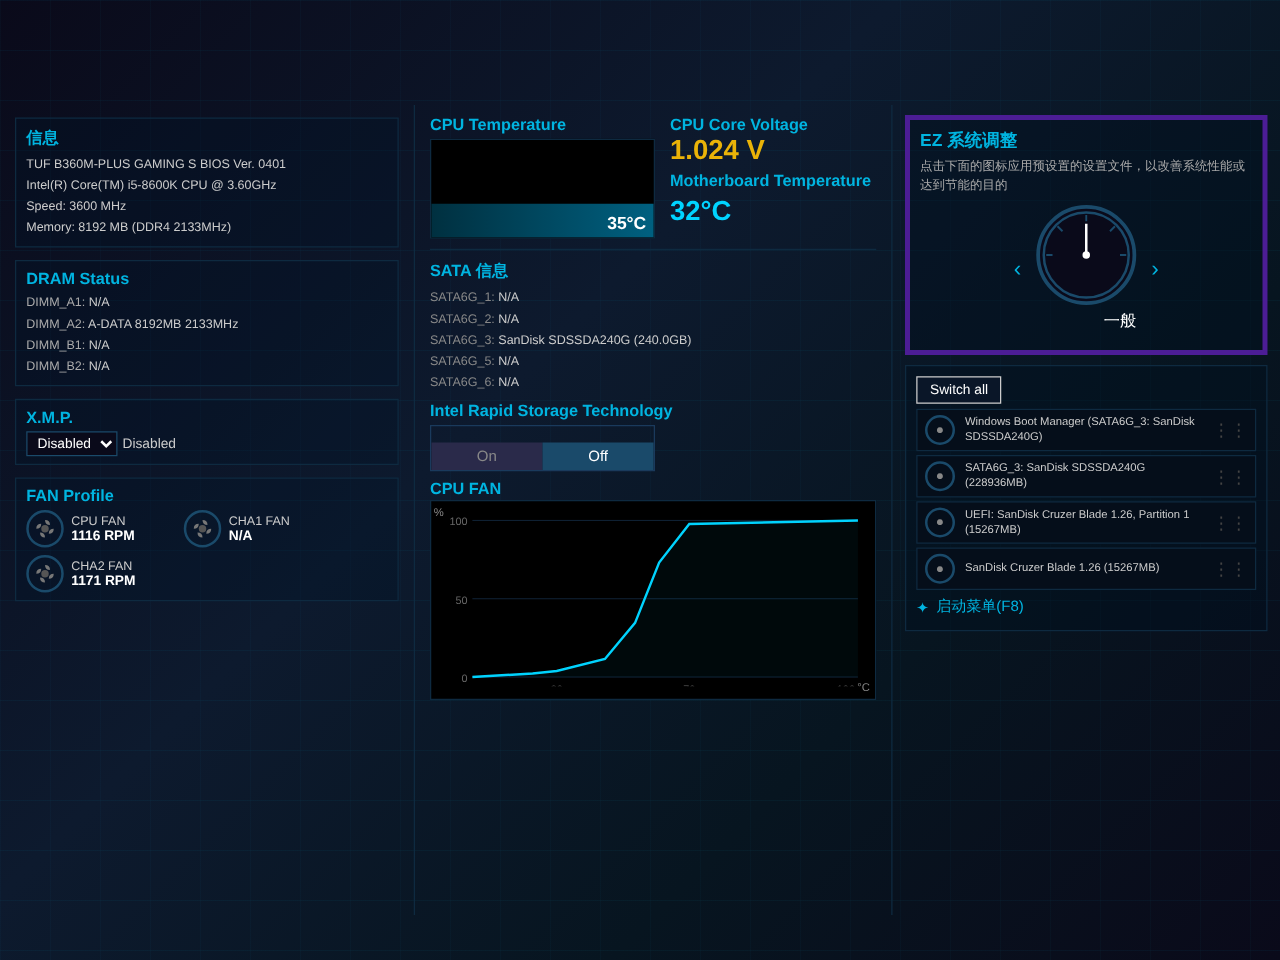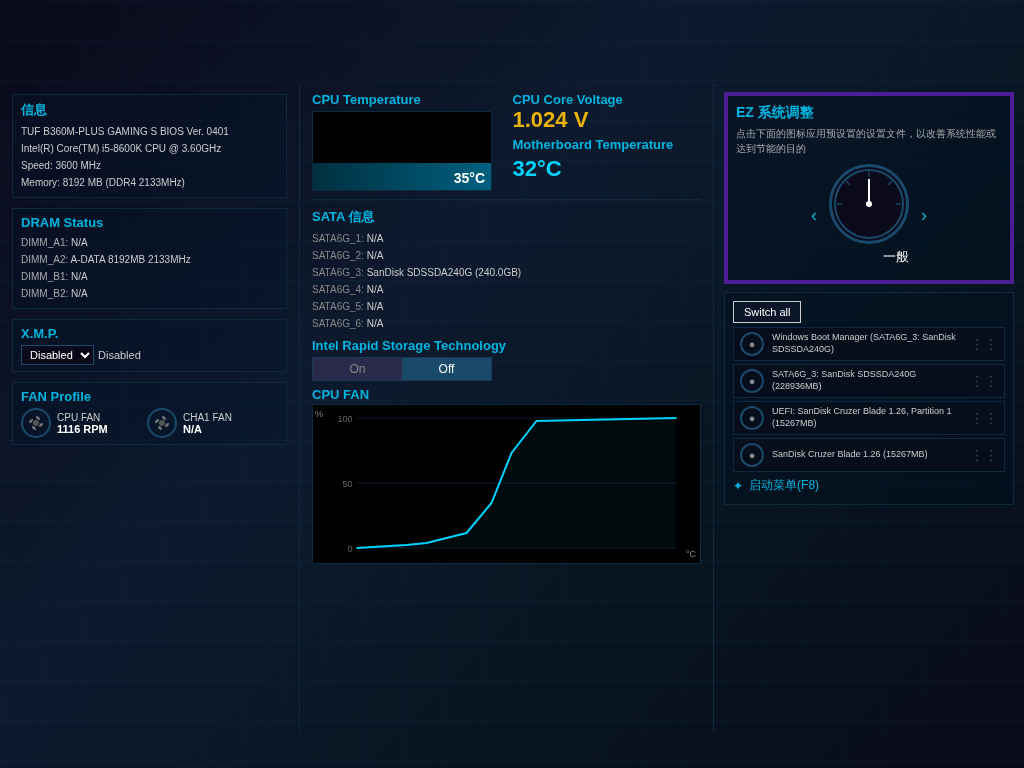--- a/index.html
+++ b/index.html
@@ -92,21 +92,21 @@
 
     
     .content {
       display: flex;
       flex: 1;
       gap: 0;
     }
 
     
     .left-panel {
-      width: 300px;
+      width: 332px;
       padding: 10px 12px;
       border-right: 1px solid #0e2a40;
       display: flex;
       flex-direction: column;
       gap: 10px;
     }
 
     
     .section-title {
       color: #00b4e0;
@@ -220,20 +220,21 @@
       overflow: hidden;
       width: 180px;
     }
     .irst-btn {
       flex: 1;
       padding: 4px 0;
       text-align: center;
       font-size: 12px;
       cursor: pointer;
       color: #fff;
+      margin-top: 13px;
     }
     .irst-btn.active { background: #1a4a6a; }
     .irst-btn.inactive { background: #2a2a4a; color: #888; }
 
     
     .fan-chart-section { flex: 1; }
     .fan-chart-title { color: #00b4e0; font-size: 13px; font-weight: bold; margin-bottom: 2px; }
     .fan-chart-container {
       background: #000;
       border: 1px solid #0e2a40;
@@ -485,20 +486,35 @@
                 <path d="M17,10 Q17,14 13,14 Q13,10 17,10Z" fill="#777"></path>
                 <path d="M10,17 Q6,17 6,13 Q10,13 10,17Z" fill="#777"></path>
                 <path d="M3,10 Q3,6 7,6 Q7,10 3,10Z" fill="#777"></path>
               </svg>
             </div>
             <div class="fan-info">
               <div class="fan-name">CHA1 FAN</div>
               <div class="fan-rpm">N/A</div>
             </div>
           </div>
+          <div class="fan-item">
+            <div class="fan-icon">
+              <svg width="20" height="20" viewBox="0 0 20 20">
+                <circle cx="10" cy="10" r="3" fill="#555"></circle>
+                <path d="M10,3 Q14,3 14,7 Q10,7 10,3Z" fill="#777"></path>
+                <path d="M17,10 Q17,14 13,14 Q13,10 17,10Z" fill="#777"></path>
+                <path d="M10,17 Q6,17 6,13 Q10,13 10,17Z" fill="#777"></path>
+                <path d="M3,10 Q3,6 7,6 Q7,10 3,10Z" fill="#777"></path>
+              </svg>
+            </div>
+            <div class="fan-info">
+              <div class="fan-name">CHA2 FAN</div>
+              <div class="fan-rpm">1171 RPM</div>
+            </div>
+          </div>
         </div>
       </div>
 
     </div>
 
     <div class="mid-panel">
 
       <div class="temp-section">
         <div class="cpu-temp-block">
           <div class="cpu-temp-label">CPU Temperature</div>
@@ -518,23 +534,20 @@
       <div class="sata-section">
         <div class="section-title">SATA 信息</div>
         <div class="sata-row">
           <span style="color:#888">SATA6G_1: </span><span>N/A</span>
         </div>
         <div class="sata-row">
           <span style="color:#888">SATA6G_2: </span><span>N/A</span>
         </div>
         <div class="sata-row">
           <span style="color:#888">SATA6G_3: </span><span>SanDisk SDSSDA240G (240.0GB)</span>
-        </div>
-        <div class="sata-row">
-          <span style="color:#888">SATA6G_4: </span><span>N/A</span>
         </div>
         <div class="sata-row">
           <span style="color:#888">SATA6G_5: </span><span>N/A</span>
         </div>
         <div class="sata-row">
           <span style="color:#888">SATA6G_6: </span><span>N/A</span>
         </div>
       </div>
 
       <div class="irst-section">

